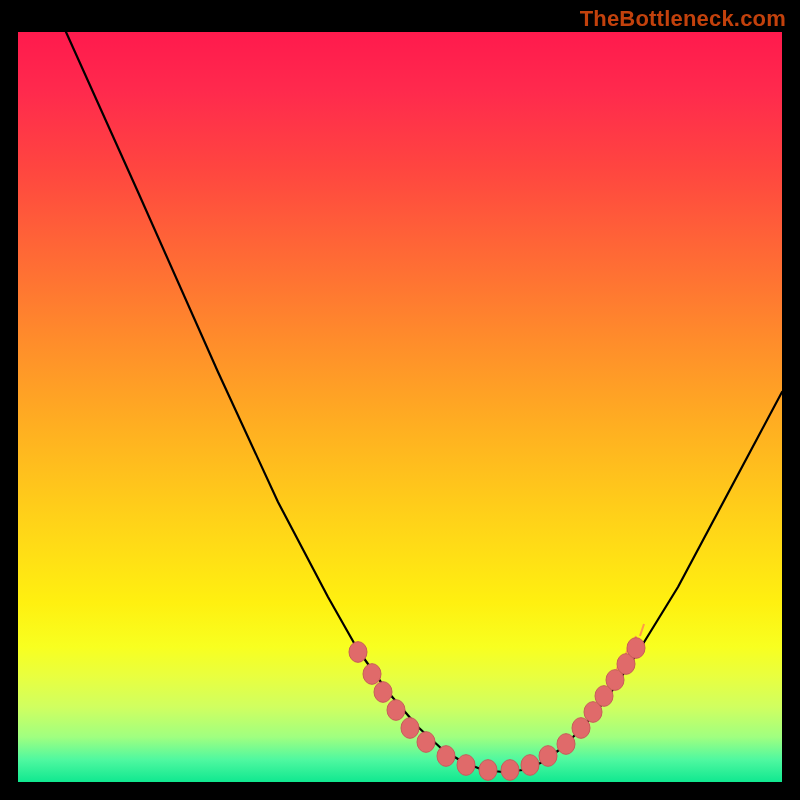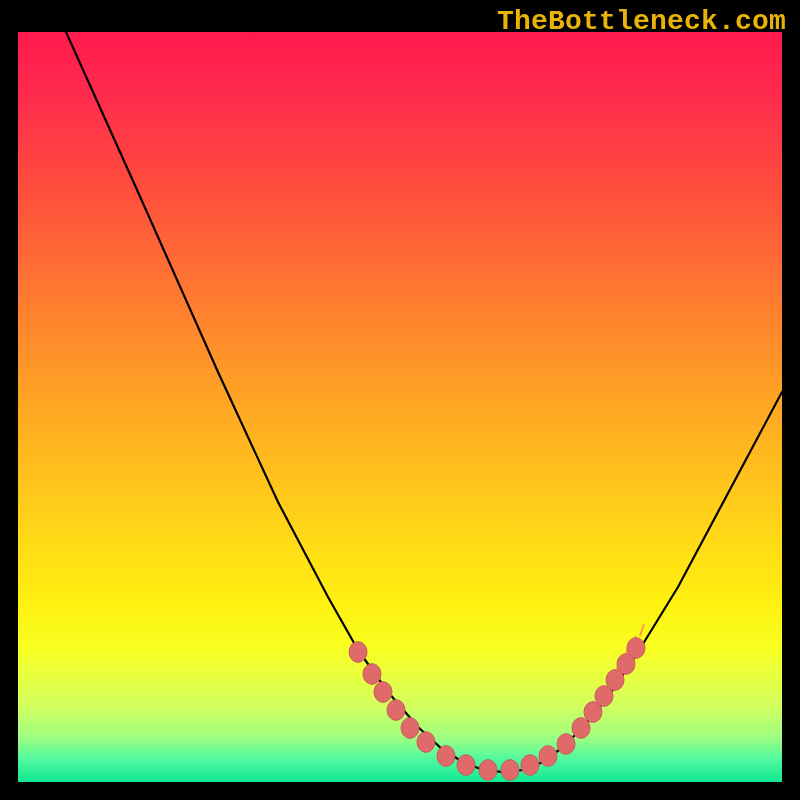--- a/index.html
+++ b/index.html
@@ -39,24 +39,24 @@
       #d0ff60 90%,
       #a0ff80 94%,
       #50f8a0 97%,
       #10e890 100%
     );
   }
   .watermark {
     position: absolute;
     right: 14px;
     top: 6px;
-    font-family: Liberation Mono, monospace;
-    font-size: 28px;
+    font-family: Liberation Sans, sans-serif;
+    font-size: 22px;
     font-weight: bold;
-    color: #eab308;
+    color: #c2410c;
     letter-spacing: 0.2px;
   }
   svg.curve {
     position: absolute;
     left: 0;
     top: 0;
     width: 764px;
     height: 750px;
   }
 </style>

